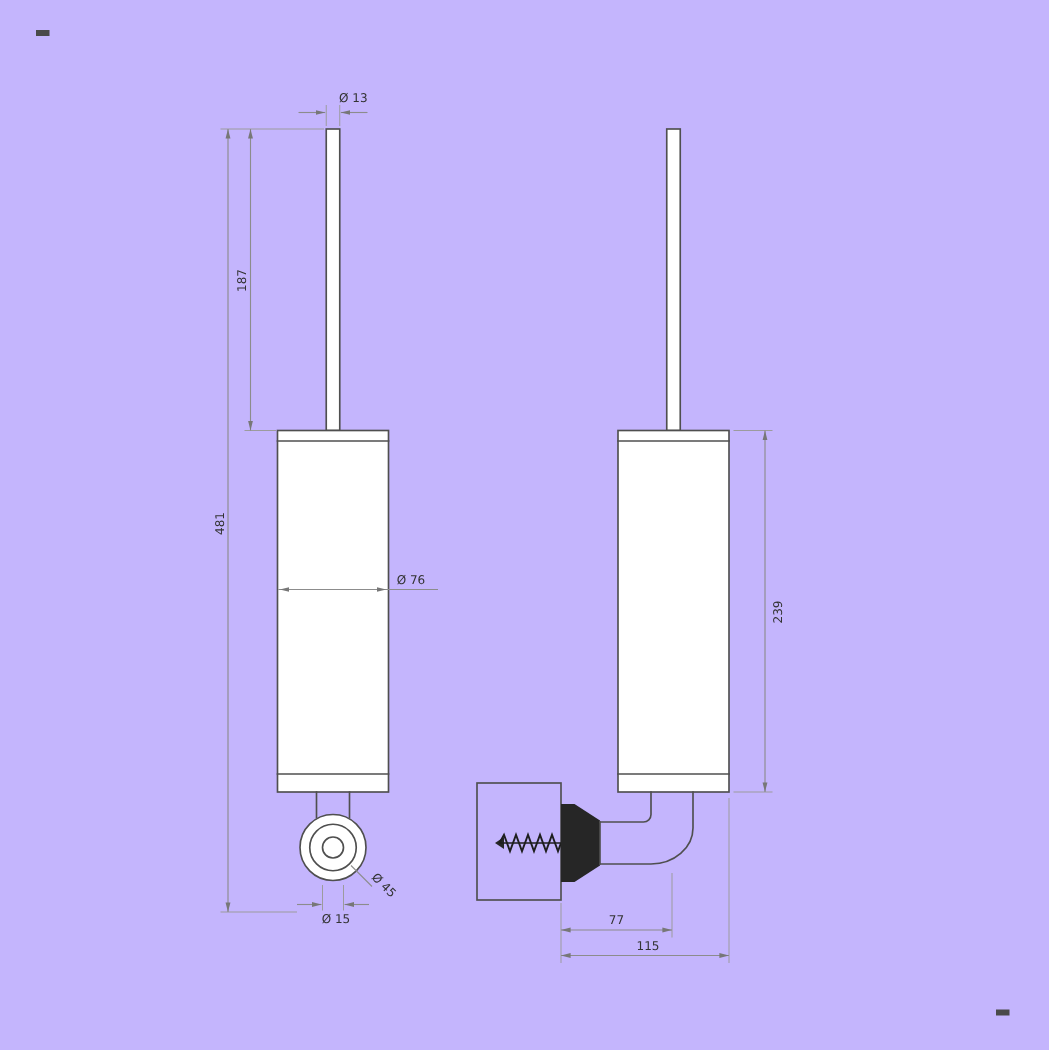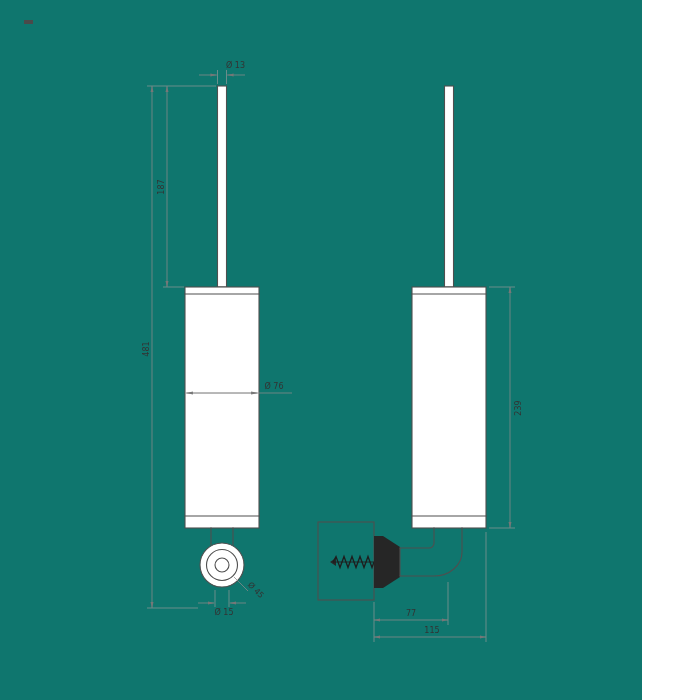--- a/index.html
+++ b/index.html
@@ -1,17 +1,17 @@
 <!DOCTYPE html>
 <html><head>
 <meta charset="utf-8">
 <style>
   html,body{margin:0;padding:0;background:#ffffff;}
   .sheet{
-    width:642px;height:700px;background:#0f766e;position:relative;overflow:hidden;
+    width:699px;height:700px;background:#c4b5fd;position:relative;overflow:hidden;
     font-family:"DejaVu Sans", sans-serif;
   }
   svg{display:block;}
   .obj{stroke:#4f4f4f;stroke-width:1.1;fill:none;stroke-linecap:square;}
   .obj-fill{stroke:#4f4f4f;stroke-width:1.1;fill:#ffffff;}
   .dark{fill:#262626;stroke:none;}
   .screw{stroke:#1e1e1e;stroke-width:1.3;fill:none;}
   .screw-core{stroke:#1e1e1e;stroke-width:0.9;fill:none;}
   .dim{stroke:#8c8c8c;stroke-width:0.75;fill:none;}
   .ext{stroke:#9a9a9a;stroke-width:0.65;fill:none;}

